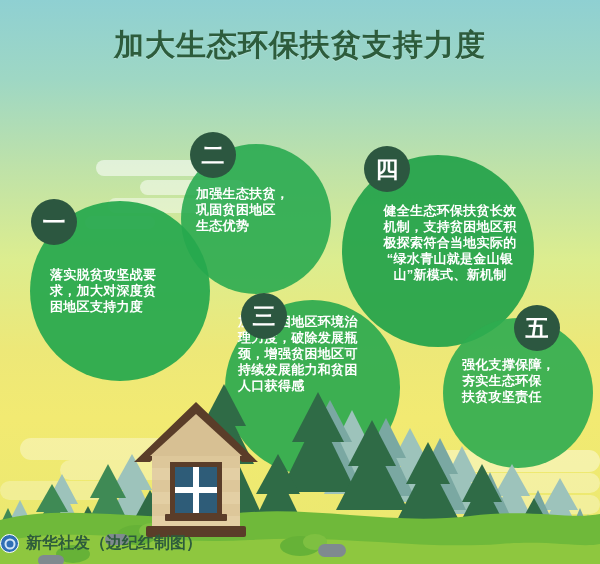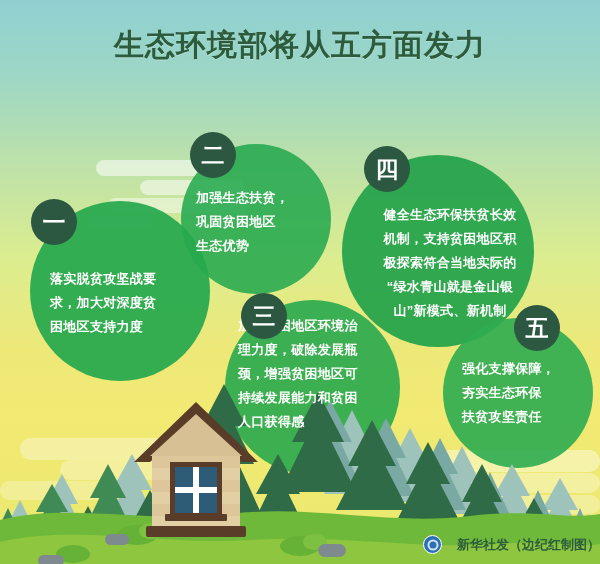--- a/index.html
+++ b/index.html
@@ -49,21 +49,21 @@
   .bubble.b2{background:rgba(38,168,78,0.88);}
   .bubble.b3{background:rgba(40,168,78,0.90);}
   .bubble.b4{background:rgba(36,163,74,0.93);}
   .bubble.b5{background:rgba(46,172,80,0.90);}
 
   .btext{
     position:absolute;
     z-index:25;
     color:#ffffff;
     font-size:13px;
-    line-height:24px;
+    line-height:16px;
     font-weight:bold;
     letter-spacing:0.3px;
     white-space:pre-line;
     text-align:left;
   }
   .btext.center{text-align:center;}
 
   
   .badge{
     position:absolute;
@@ -78,24 +78,24 @@
     z-index:35;
   }
 
   
   #scene{position:absolute;left:0;bottom:0;width:600px;height:190px;z-index:20;}
 
   
   #credit{
     position:absolute;left:0;right:0;bottom:10px;
     z-index:60;
-    display:flex;align-items:center;justify-content:flex-end;
-    gap:15px;
+    display:flex;align-items:center;justify-content:flex-start;
+    gap:7px;
     color:#2d5c3c;
-    font-size:13px;
+    font-size:16px;
     font-weight:bold;
   }
   #credit .logo{
     width:19px;height:19px;border-radius:50%;
     background:#2f6fb5;
     display:inline-block;
     position:relative;
     flex:0 0 auto;
     border:1px solid #ffffff;
     box-sizing:border-box;
@@ -124,21 +124,21 @@
   <div class="cloud" style="left:430px;top:450px;width:170px;height:22px;background:rgba(255,255,255,.40);"></div>
   <div class="cloud" style="left:400px;top:473px;width:200px;height:20px;background:rgba(255,255,255,.34);"></div>
   <div class="cloud" style="left:455px;top:495px;width:145px;height:19px;background:rgba(255,255,255,.30);"></div>
   <div class="cloud" style="left:478px;top:516px;width:40px;height:14px;background:rgba(255,255,255,.26);"></div>
 
   <div class="cloud" style="left:20px;top:438px;width:150px;height:22px;background:rgba(255,255,255,.34);"></div>
   <div class="cloud" style="left:60px;top:460px;width:130px;height:20px;background:rgba(255,255,255,.30);"></div>
   <div class="cloud" style="left:0px;top:481px;width:120px;height:19px;background:rgba(255,255,255,.26);"></div>
 
   <div id="title">
-    <span class="line">生态环境部将从五方面发力</span>
+    <span class="line">加大生态环保扶贫支持力度</span>
   </div>
 
   <div class="bubble b2" style="left:181px;top:144px;width:150px;height:150px;"></div>
   <div class="bubble b4" style="left:342px;top:155px;width:192px;height:192px;"></div>
   <div class="bubble b1" style="left:30px;top:201px;width:180px;height:180px;"></div>
   <div class="bubble b5" style="left:443px;top:318px;width:150px;height:150px;"></div>
   <div class="bubble b3" style="left:225px;top:300px;width:175px;height:175px;"></div>
 
   <div class="btext" style="left:196px;top:186px;width:130px;">加强生态扶贫，
 巩固贫困地区

